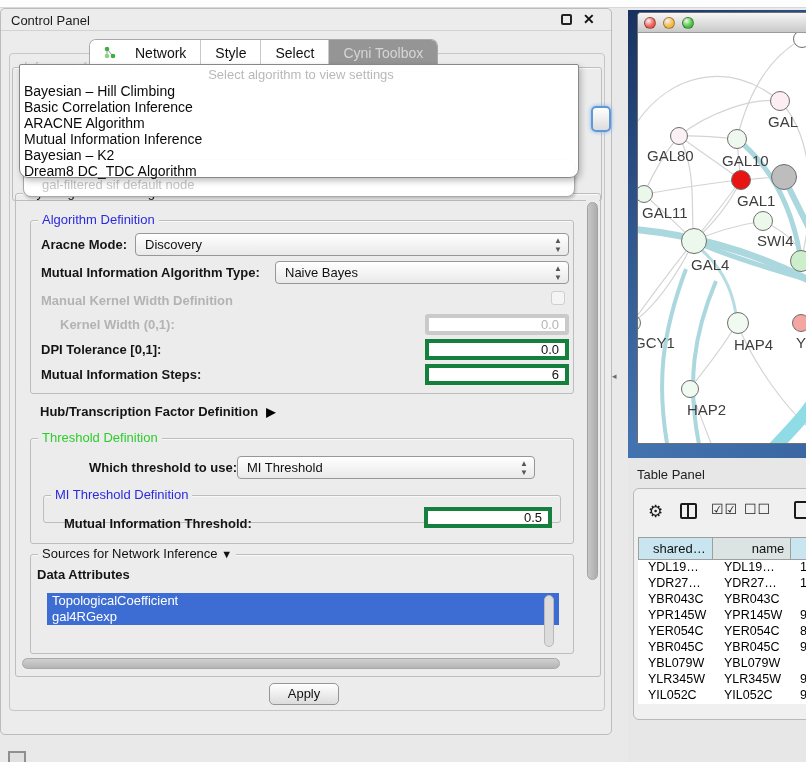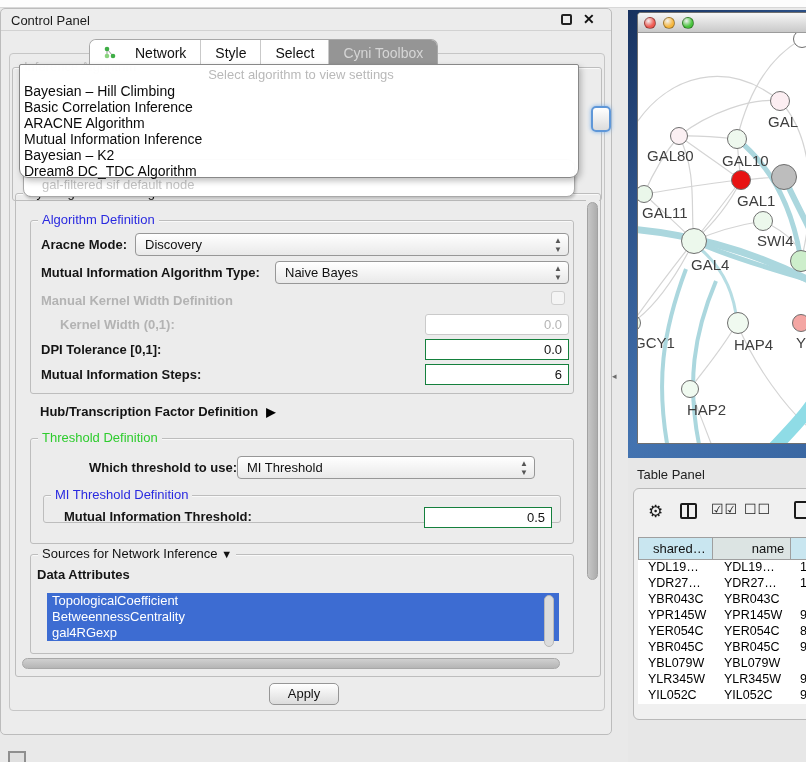--- a/index.html
+++ b/index.html
@@ -34,21 +34,21 @@
   .fs-legend.blue { color:#2a2ae0; }
   .fs-legend.green { color:#2ecc2e; }
   .ghost { color:#c2c2c2 !important; }
 
   .lbl { position:absolute; font-size:13px; font-weight:bold; color:#151515; white-space:nowrap; }
   .lbl.disabled { color:#b3b3b3; }
 
   .combo { position:absolute; height:23px; background:linear-gradient(#ffffff,#e9e9e9); border:1px solid #979797;
     border-radius:4px; font-size:13px; color:#111; display:flex; align-items:center; padding:0 22px 0 9px; }
   .combo .spin { position:absolute; right:6px; top:2px; font-size:8px; line-height:9px; color:#555; text-align:center; }
-  .tfield { position:absolute; height:21px; background:#fff; border:1px solid #15803d; font-size:13px; color:#111;
+  .tfield { position:absolute; height:21px; background:#fff; border:4px solid #15803d; font-size:13px; color:#111;
     display:flex; align-items:center; justify-content:flex-end; padding:0 6px; }
   .tfield.disabled { border-color:#cacaca; color:#b5b5b5; border-radius:3px; }
   .checkbox { position:absolute; width:14px; height:14px; border:1px solid #cfcfcf; border-radius:3px; background:#f4f4f4; }
 
   
   #algo-popup { left:18px; top:55px; width:560px; height:114px; background:rgba(255,255,255,0.97);
     border:1px solid #888; border-radius:2px 2px 9px 9px; box-shadow:2px 3px 6px rgba(0,0,0,0.25); z-index:20; padding:2px 0 0 4px; }
   #algo-prompt { text-align:center; font-size:13px; color:#b9b9b9; height:16px; }
   .algo-item { font-size:14px; color:#0a0a0a; line-height:16px; white-space:nowrap; }
   .algo-item.selected { font-weight:normal; }
@@ -222,36 +222,35 @@
         <span class="fs-legend green">Threshold Definition</span>
 
         <span class="lbl" style="left:58px; top:21px;">Which threshold to use:</span>
         <div class="combo" style="left:206px; top:17px; width:298px;">
           <span>MI Threshold</span>
           <span class="spin">▲<br>▼</span>
         </div>
 
         <div id="fs-mithr" class="fs">
           <span class="fs-legend blue">MI Threshold Definition</span>
-          <span class="lbl" style="left:8px; top:13px;padding-left:12px;">Mutual Information Threshold:</span>
+          <span class="lbl" style="left:8px; top:20px;padding-left:12px;">Mutual Information Threshold:</span>
           <div class="tfield" style="left:380px; top:11px; width:128px;">
             <span>0.5</span>
           </div>
         </div>
       </div>
 
       <div id="fs-sources" class="fs">
         <span class="fs-legend">
           <span>Sources for Network Inference</span>
           <span style="font-size:11px;"> ▼</span>
         </span>
         <span class="lbl" style="left:6px; top:12px;">Data Attributes</span>
         <div id="attr-list">
             <div class="attr-item">TopologicalCoefficient</div>
-            <div class="attr-item">BetweennessCentrality</div>
             <div class="attr-item">gal4RGexp</div>
           </div>
         <div id="attr-vscroll">
             <div id="attr-vthumb"></div>
           </div>
       </div>
 
       <div id="v-scroll" class="abs">
           <div id="v-thumb" class="abs"></div>
         </div>

